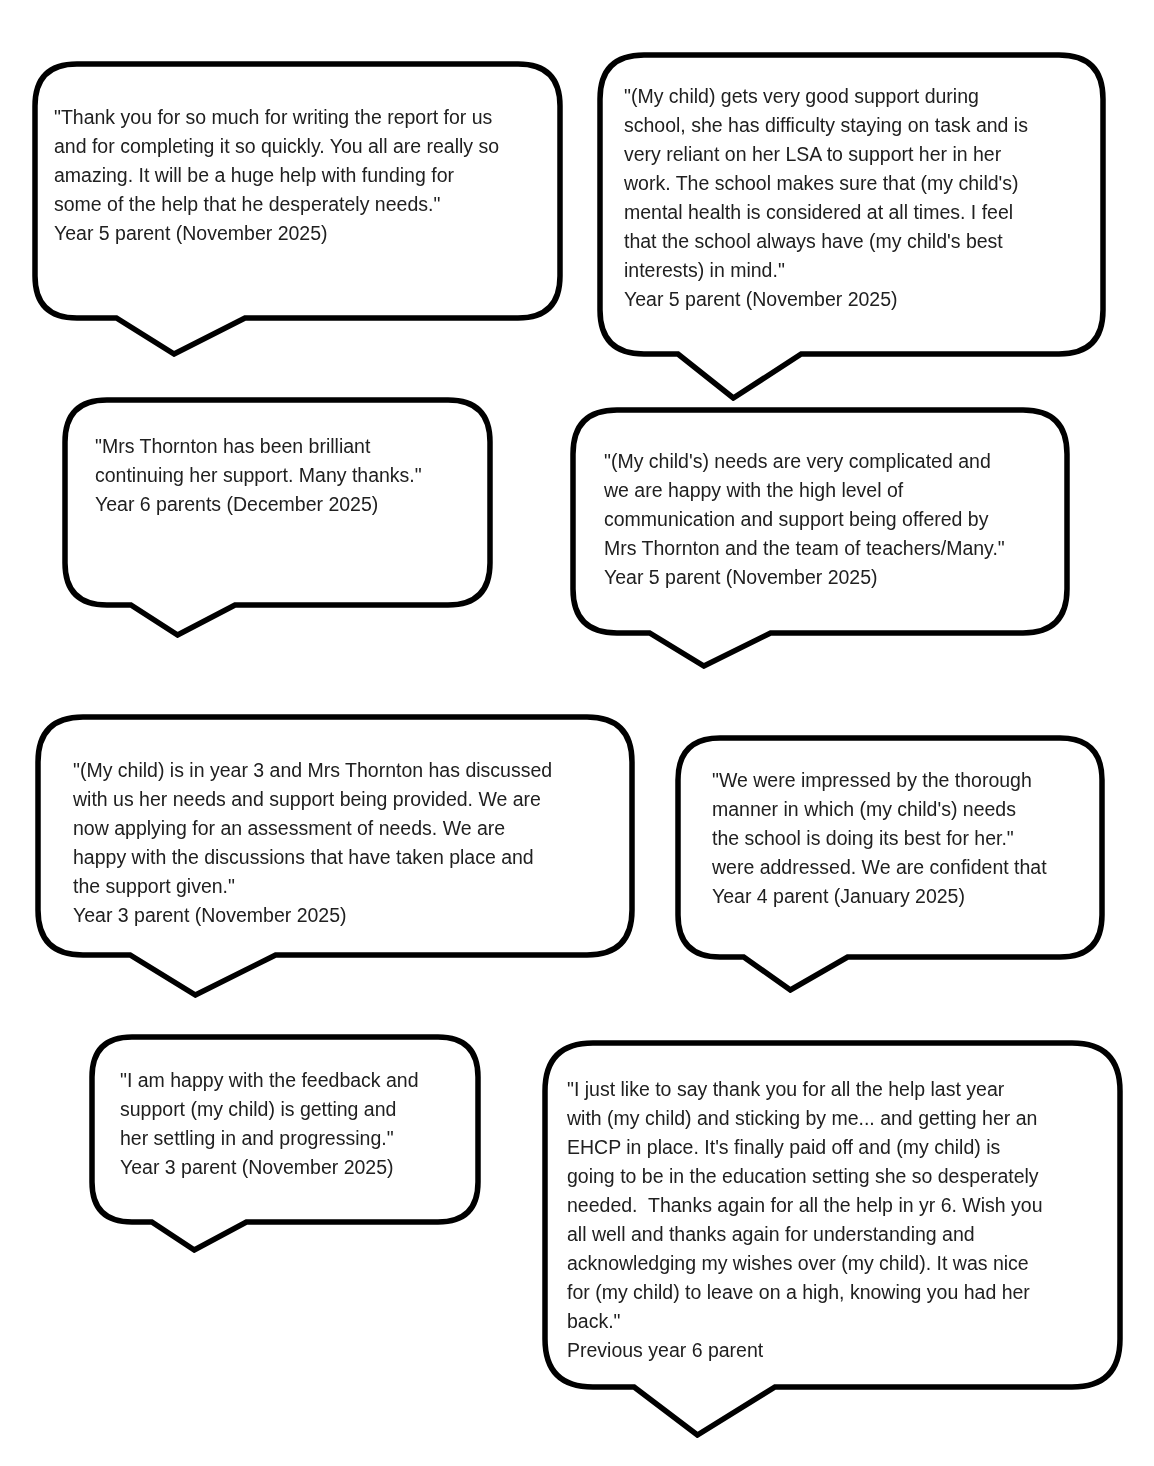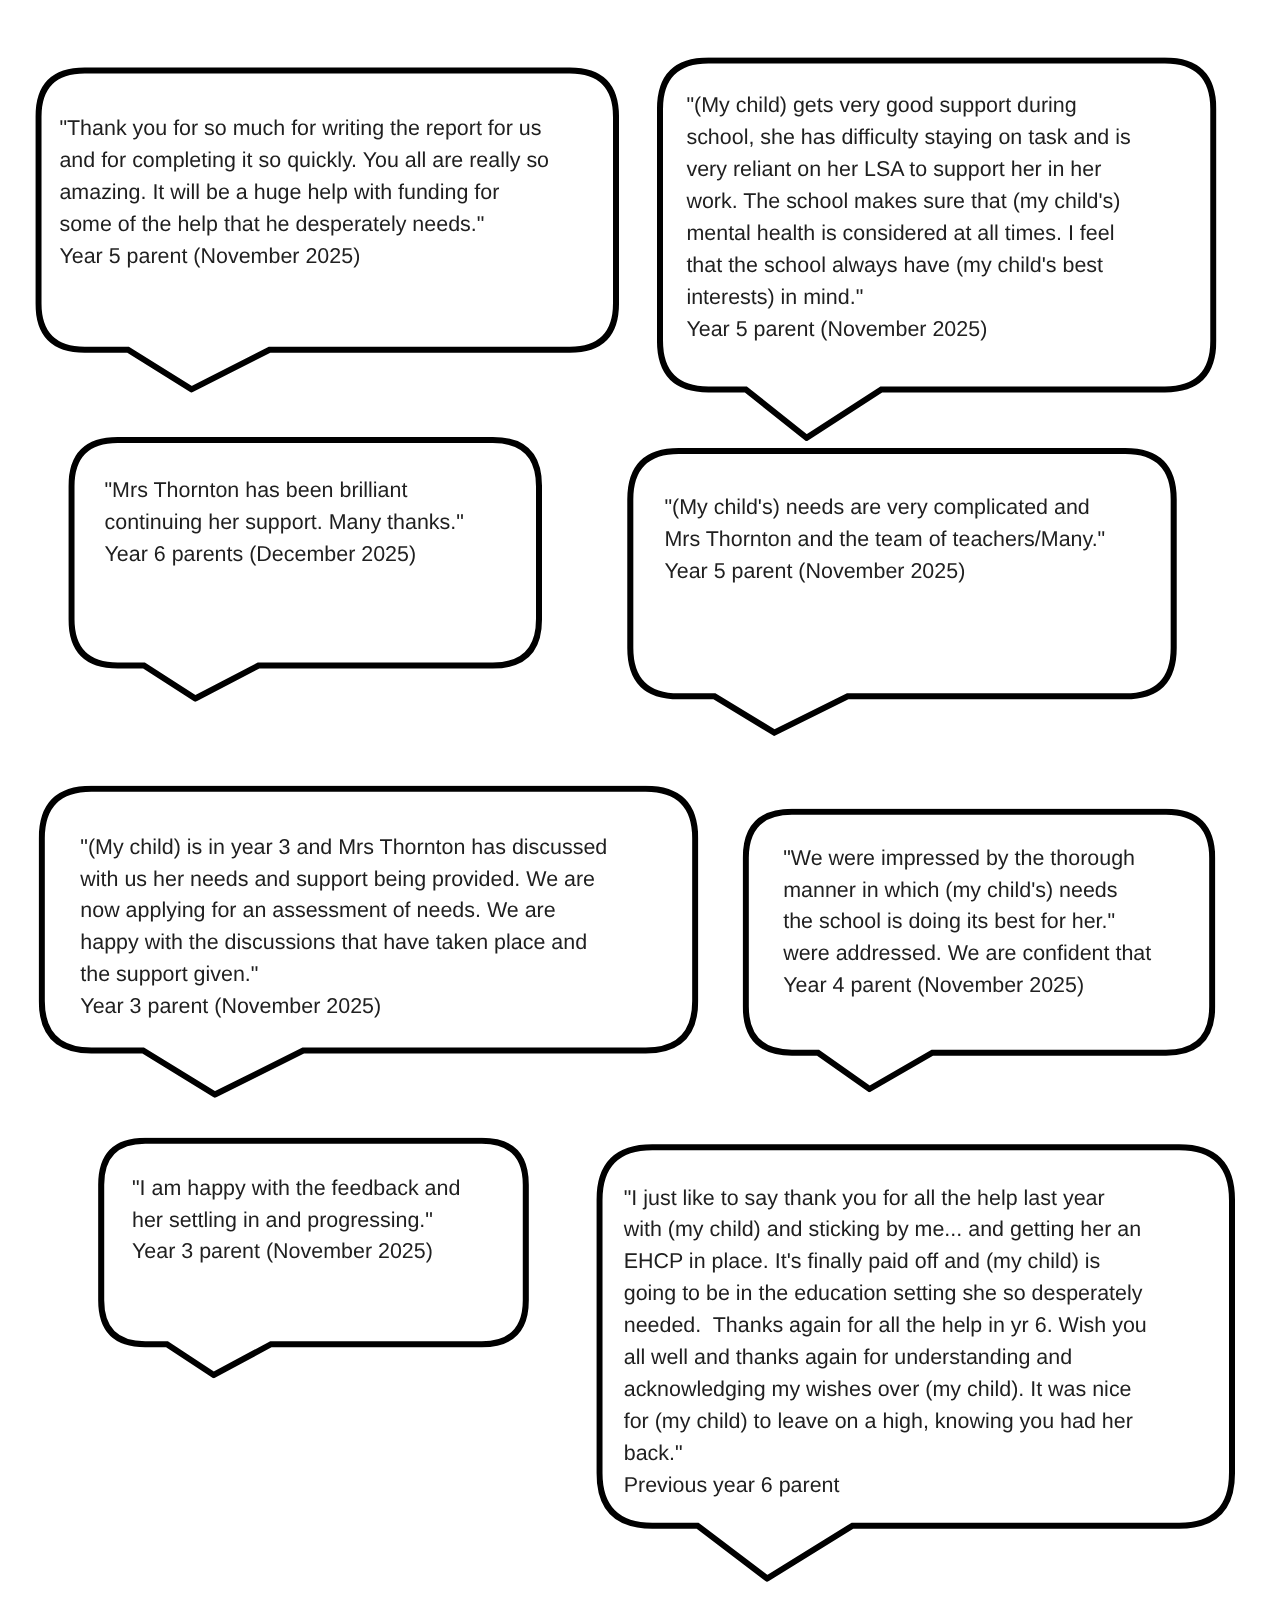--- a/index.html
+++ b/index.html
@@ -48,39 +48,39 @@
     <div class="bubble" style="left: 62px; top: 397px; width: 431px; height: 241px;">
     <svg class="shape" aria-hidden="true" width="431" height="241" viewBox="0 0 431 241">
       <path class="outline" transform="translate(3,3)" d="M 42 0 H 383 Q 425 0 425 42 V 163 Q 425 205 383 205 H 170.0 L 112.6 235 L 65.9 205 H 42 Q 0 205 0 163 V 42 Q 0 0 42 0 Z" style="fill: rgb(255, 255, 255); stroke: rgb(0, 0, 0);"></path>
     </svg>
     <div class="text" style="left: 33px; top: 35px; color: rgb(32, 32, 32);"><div class="line">"Mrs Thornton has been brilliant</div><div class="line">continuing her support. Many thanks."</div><div class="line">Year 6 parents (December 2025)</div></div>
   </div>
     <div class="bubble" style="left: 570px; top: 407px; width: 500px; height: 262px;">
     <svg class="shape" aria-hidden="true" width="500" height="262" viewBox="0 0 500 262">
       <path class="outline" transform="translate(3,3)" d="M 44 0 H 450 Q 494 0 494 44 V 179 Q 494 223 450 223 H 197.6 L 130.9 256 L 76.6 223 H 44 Q 0 223 0 179 V 44 Q 0 0 44 0 Z" style="fill: rgb(255, 255, 255); stroke: rgb(0, 0, 0);"></path>
     </svg>
-    <div class="text" style="left: 34px; top: 40px; color: rgb(32, 32, 32);"><div class="line">"(My child's) needs are very complicated and</div><div class="line">Mrs Thornton and the team of teachers/Many."</div><div class="line">Year 5 parent (November 2025)</div></div>
+    <div class="text" style="left: 34px; top: 40px; color: rgb(32, 32, 32);"><div class="line">"(My child's) needs are very complicated and</div><div class="line">we are happy with the high level of</div><div class="line">communication and support being offered by</div><div class="line">Mrs Thornton and the team of teachers/Many."</div><div class="line">Year 5 parent (November 2025)</div></div>
   </div>
     <div class="bubble" style="left: 35px; top: 714px; width: 600px; height: 284px;">
     <svg class="shape" aria-hidden="true" width="600" height="284" viewBox="0 0 600 284">
       <path class="outline" transform="translate(3,3)" d="M 45 0 H 549 Q 594 0 594 45 V 193 Q 594 238 549 238 H 237.6 L 157.4 278 L 92.1 238 H 45 Q 0 238 0 193 V 45 Q 0 0 45 0 Z" style="fill: rgb(255, 255, 255); stroke: rgb(0, 0, 0);"></path>
     </svg>
     <div class="text" style="left: 38px; top: 42px; color: rgb(32, 32, 32);"><div class="line">"(My child) is in year 3 and Mrs Thornton has discussed</div><div class="line">with us her needs and support being provided. We are</div><div class="line">now applying for an assessment of needs. We are</div><div class="line">happy with the discussions that have taken place and</div><div class="line">the support given."</div><div class="line">Year 3 parent (November 2025)</div></div>
   </div>
     <div class="bubble" style="left: 675px; top: 735px; width: 430px; height: 258px;">
     <svg class="shape" aria-hidden="true" width="430" height="258" viewBox="0 0 430 258">
       <path class="outline" transform="translate(3,3)" d="M 42 0 H 382 Q 424 0 424 42 V 177 Q 424 219 382 219 H 169.6 L 112.4 252 L 65.7 219 H 42 Q 0 219 0 177 V 42 Q 0 0 42 0 Z" style="fill: rgb(255, 255, 255); stroke: rgb(0, 0, 0);"></path>
     </svg>
-    <div class="text" style="left: 37px; top: 31px; color: rgb(32, 32, 32);"><div class="line">"We were impressed by the thorough</div><div class="line">manner in which (my child's) needs</div><div class="line">the school is doing its best for her."</div><div class="line">were addressed. We are confident that</div><div class="line">Year 4 parent (November 2025)</div></div>
+    <div class="text" style="left: 37px; top: 31px; color: rgb(32, 32, 32);"><div class="line">"We were impressed by the thorough</div><div class="line">manner in which (my child's) needs</div><div class="line">the school is doing its best for her."</div><div class="line">were addressed. We are confident that</div><div class="line">Year 4 parent (January 2025)</div></div>
   </div>
     <div class="bubble" style="left: 89px; top: 1034px; width: 392px; height: 219px;">
     <svg class="shape" aria-hidden="true" width="392" height="219" viewBox="0 0 392 219">
       <path class="outline" transform="translate(3,3)" d="M 40 0 H 346 Q 386 0 386 40 V 145 Q 386 185 346 185 H 154.4 L 102.3 213 L 59.8 185 H 40 Q 0 185 0 145 V 40 Q 0 0 40 0 Z" style="fill: rgb(255, 255, 255); stroke: rgb(0, 0, 0);"></path>
     </svg>
-    <div class="text" style="left: 31px; top: 32px; color: rgb(32, 32, 32);"><div class="line">"I am happy with the feedback and</div><div class="line">her settling in and progressing."</div><div class="line">Year 3 parent (November 2025)</div></div>
+    <div class="text" style="left: 31px; top: 32px; color: rgb(32, 32, 32);"><div class="line">"I am happy with the feedback and</div><div class="line">support (my child) is getting and</div><div class="line">her settling in and progressing."</div><div class="line">Year 3 parent (November 2025)</div></div>
   </div>
     <div class="bubble" style="left: 542px; top: 1040px; width: 581px; height: 398px;">
     <svg class="shape" aria-hidden="true" width="581" height="398" viewBox="0 0 581 398">
       <path class="outline" transform="translate(3,3)" d="M 48 0 H 527 Q 575 0 575 48 V 296 Q 575 344 527 344 H 230.0 L 152.4 392 L 89.1 344 H 48 Q 0 344 0 296 V 48 Q 0 0 48 0 Z" style="fill: rgb(255, 255, 255); stroke: rgb(0, 0, 0);"></path>
     </svg>
     <div class="text" style="left: 25px; top: 35px; color: rgb(32, 32, 32);"><div class="line">"I just like to say thank you for all the help last year</div><div class="line">with (my child) and sticking by me... and getting her an</div><div class="line">EHCP in place. It's finally paid off and (my child) is</div><div class="line">going to be in the education setting she so desperately</div><div class="line">needed.  Thanks again for all the help in yr 6. Wish you</div><div class="line">all well and thanks again for understanding and</div><div class="line">acknowledging my wishes over (my child). It was nice</div><div class="line">for (my child) to leave on a high, knowing you had her</div><div class="line">back."</div><div class="line">Previous year 6 parent</div></div>
   </div>
   </div>
 
 </body></html>

